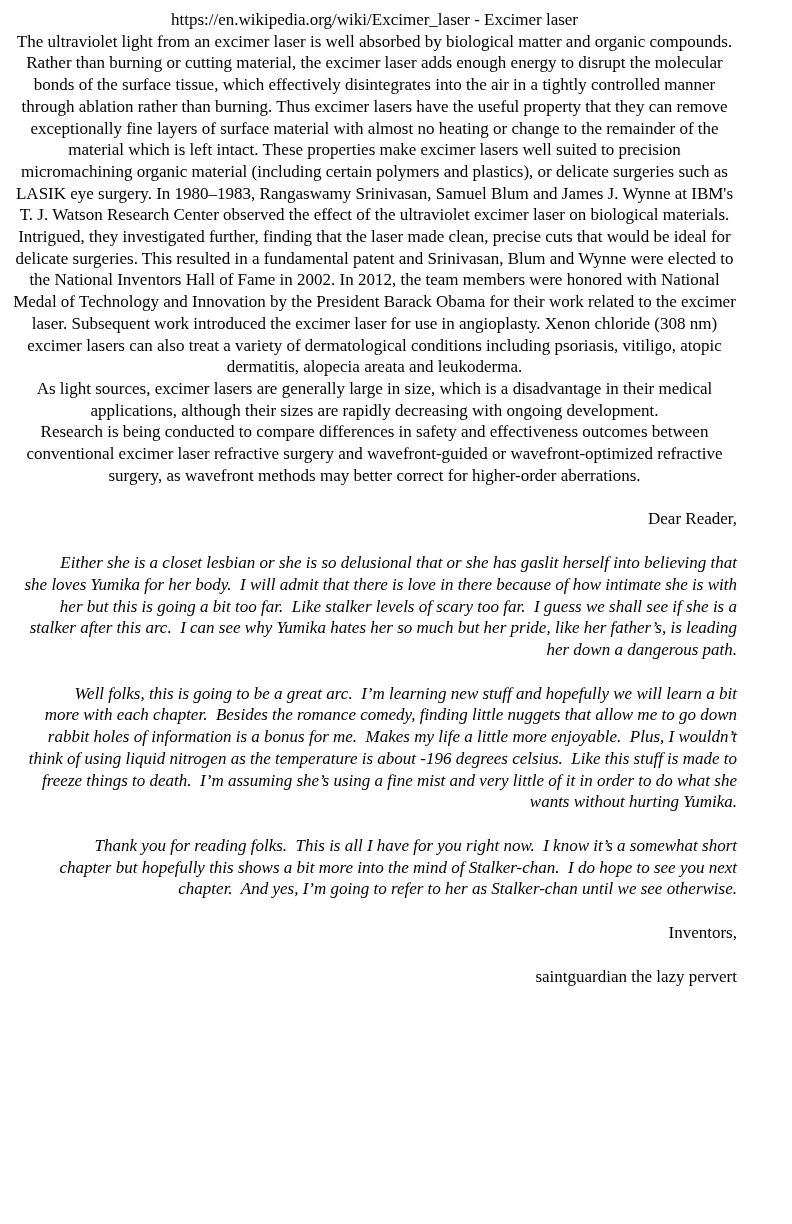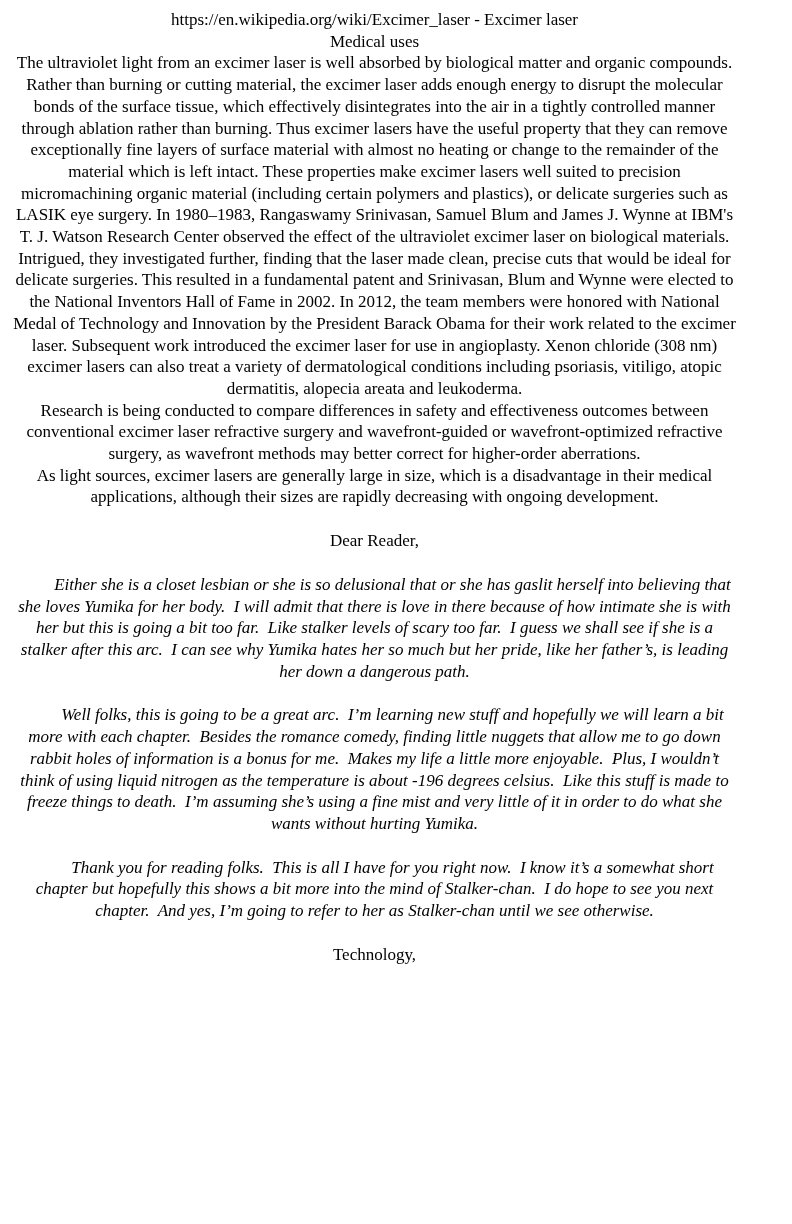--- a/index.html
+++ b/index.html
@@ -23,21 +23,21 @@
     color: #000000;
     background: #ffffff;
   }
   .doc p {
     margin: 0;
   }
   .centered-block p {
     text-align: center;
   }
   .letter-block p {
-    text-align: center;
+    text-align: right;
     white-space: pre-wrap;
   }
   .salutation {
     margin-top: 22px !important;
   }
   .letter-para {
     margin-top: 22px !important;
     text-indent: 36px;
     font-style: italic;
   }
@@ -51,27 +51,27 @@
     margin-top: 0 !important;
   }
 </style>
 </head>
 <body>
 
 <div class="doc">
 
   <div class="centered-block">
     <p>https://en.wikipedia.org/wiki/Excimer_laser - Excimer laser</p>
-    <p>Medical uses</p>
     <p>The ultraviolet light from an excimer laser is well absorbed by biological matter and organic compounds. Rather than burning or cutting material, the excimer laser adds enough energy to disrupt the molecular bonds of the surface tissue, which effectively disintegrates into the air in a tightly controlled manner through ablation rather than burning. Thus excimer lasers have the useful property that they can remove exceptionally fine layers of surface material with almost no heating or change to the remainder of the material which is left intact. These properties make excimer lasers well suited to precision micromachining organic material (including certain polymers and plastics), or delicate surgeries such as LASIK eye surgery. In 1980–1983, Rangaswamy Srinivasan, Samuel Blum and James J. Wynne at IBM's T. J. Watson Research Center observed the effect of the ultraviolet excimer laser on biological materials. Intrigued, they investigated further, finding that the laser made clean, precise cuts that would be ideal for delicate surgeries. This resulted in a fundamental patent and Srinivasan, Blum and Wynne were elected to the National Inventors Hall of Fame in 2002. In 2012, the team members were honored with National Medal of Technology and Innovation by the President Barack Obama for their work related to the excimer laser. Subsequent work introduced the excimer laser for use in angioplasty. Xenon chloride (308 nm) excimer lasers can also treat a variety of dermatological conditions including psoriasis, vitiligo, atopic dermatitis, alopecia areata and leukoderma.</p>
+    <p>As light sources, excimer lasers are generally large in size, which is a disadvantage in their medical applications, although their sizes are rapidly decreasing with ongoing development.</p>
     <p>Research is being conducted to compare differences in safety and effectiveness outcomes between conventional excimer laser refractive surgery and wavefront-guided or wavefront-optimized refractive surgery, as wavefront methods may better correct for higher-order aberrations.</p>
-    <p>As light sources, excimer lasers are generally large in size, which is a disadvantage in their medical applications, although their sizes are rapidly decreasing with ongoing development.</p>
   </div>
 
   <div class="letter-block">
     <p class="salutation">Dear Reader,</p>
     <p class="letter-para">Either she is a closet lesbian or she is so delusional that or she has gaslit herself into believing that she loves Yumika for her body.  I will admit that there is love in there because of how intimate she is with her but this is going a bit too far.  Like stalker levels of scary too far.  I guess we shall see if she is a stalker after this arc.  I can see why Yumika hates her so much but her pride, like her father’s, is leading her down a dangerous path.</p>
     <p class="letter-para">Well folks, this is going to be a great arc.  I’m learning new stuff and hopefully we will learn a bit more with each chapter.  Besides the romance comedy, finding little nuggets that allow me to go down rabbit holes of information is a bonus for me.  Makes my life a little more enjoyable.  Plus, I wouldn’t think of using liquid nitrogen as the temperature is about -196 degrees celsius.  Like this stuff is made to freeze things to death.  I’m assuming she’s using a fine mist and very little of it in order to do what she wants without hurting Yumika.</p>
     <p class="letter-para">Thank you for reading folks.  This is all I have for you right now.  I know it’s a somewhat short chapter but hopefully this shows a bit more into the mind of Stalker-chan.  I do hope to see you next chapter.  And yes, I’m going to refer to her as Stalker-chan until we see otherwise.</p>
-    <p class="closing">Technology,</p>
+    <p class="closing">Inventors,</p>
+    <p class="signature-name">saintguardian the lazy pervert</p>
   </div>
 
 </div>
 
 </body></html>

